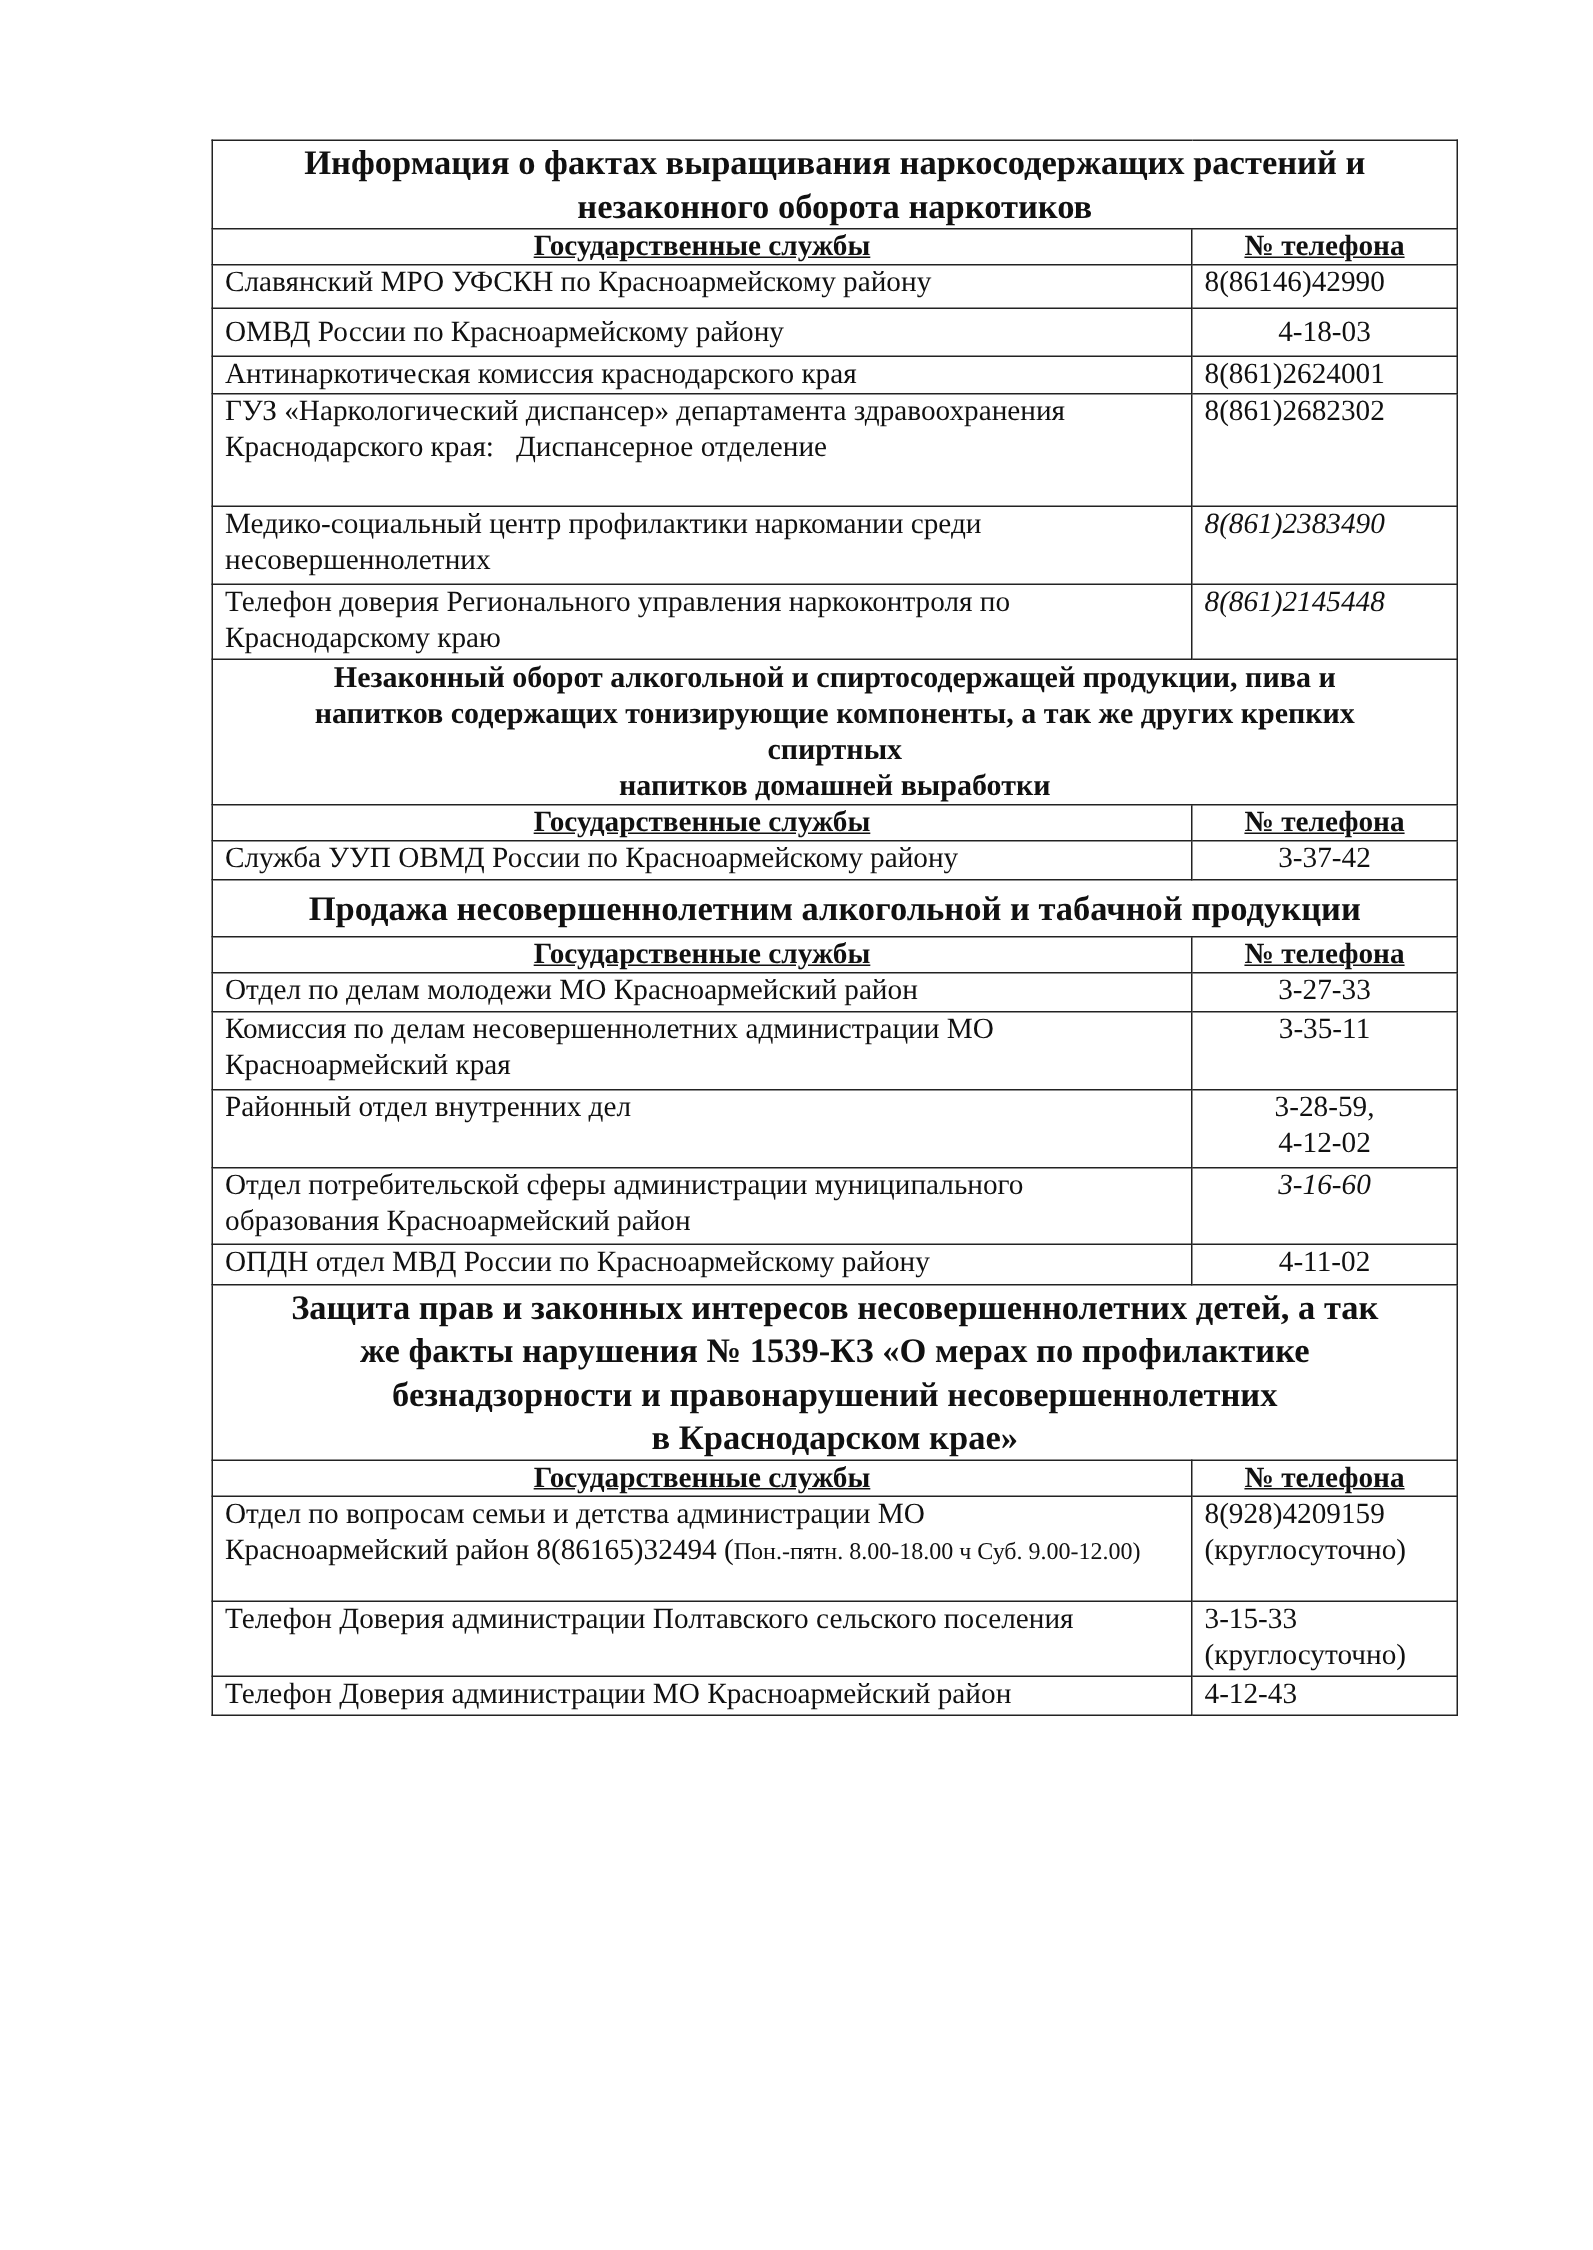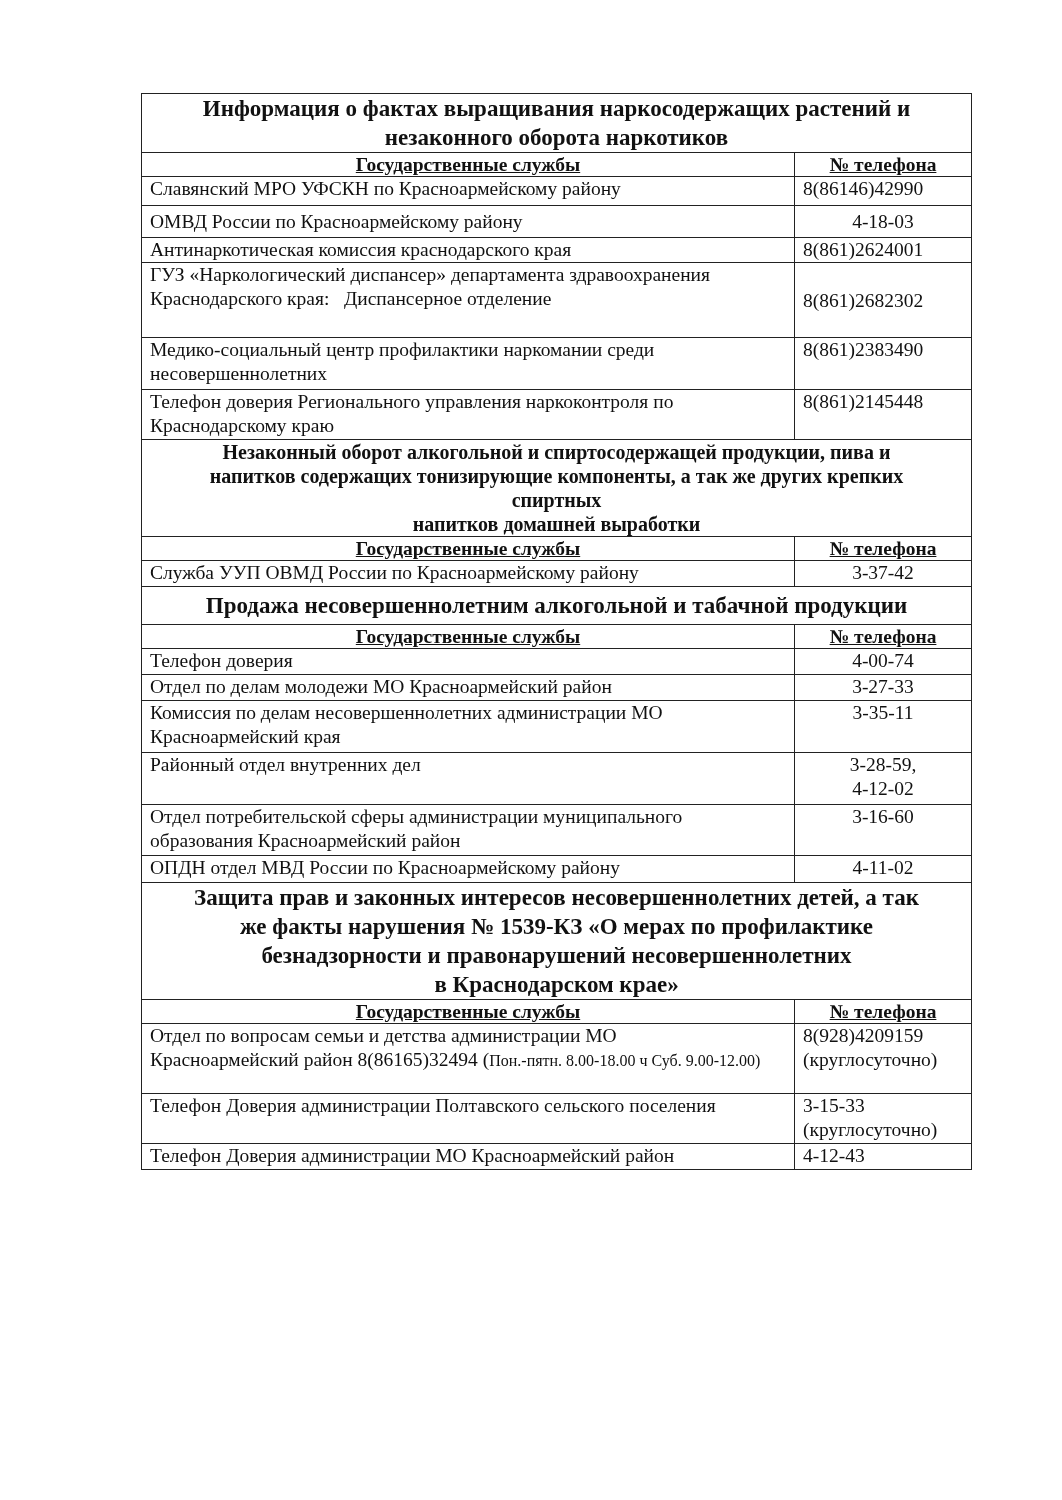--- a/index.html
+++ b/index.html
@@ -10,21 +10,21 @@
     font-size: 19.5px; line-height: 24px; margin-top: 22px;
   }
   table.doc td { border: 1.5px solid #222; padding: 0 8px; vertical-align: top; }
   table.doc col.c1 { width: 653px; }
   table.doc col.c2 { width: 177px; }
   td.section { text-align: center; font-weight: bold; font-size: 23px; line-height: 29px; padding: 2px 10px 1px; }
   td.section.small { font-size: 20px; line-height: 24px; text-align: center; }
   td.hdr { text-align: center; font-weight: bold; font-size: 19.5px; line-height: 23px; text-decoration: underline; }
   td.phone { text-align: left; }
   td.phone.center { text-align: center; }
-  td.bottom { vertical-align: bottom; }
+  td.bottom { vertical-align: bottom; font-style: italic; }
   .ital { }
   .small-note { font-size: 16px; }
 </style>
 </head>
 <body>
 
 <table class="doc">
   <colgroup>
       <col class="c1">
       <col class="c2">
@@ -51,21 +51,21 @@
   </tr>
   <tr style="height:25px">
     <td>Антинаркотическая комиссия краснодарского края</td>
     <td class="phone">8(861)2624001</td>
   </tr>
   <tr style="height:75px">
     <td>
       <span>ГУЗ «Наркологический диспансер» департамента здравоохранения</span><br>
       <span>Краснодарского края:</span>&nbsp;&nbsp;&nbsp;<span class="ital">Диспансерное отделение</span>
     </td>
-    <td class="phone" style="padding-top:26px">8(861)2682302</td>
+    <td class="phone" style="">8(861)2682302</td>
   </tr>
   <tr style="height:52px">
     <td class="ital">
       <span>Медико-социальный центр профилактики наркомании среди</span><br>
       <span>несовершеннолетних</span>
     </td>
     <td class="phone bottom">8(861)2383490</td>
   </tr>
   <tr style="height:50px">
     <td>
@@ -93,24 +93,20 @@
   </tr>
 
   <tr>
         <td colspan="2" class="section" style="padding:4px 10px 4px">
     <span>Продажа несовершеннолетним алкогольной и табачной продукции</span>
   </td>
       </tr>
   <tr>
     <td class="hdr">Государственные службы</td>
     <td class="hdr">№ телефона</td>
-  </tr>
-  <tr style="height:26px">
-    <td>Телефон доверия</td>
-    <td class="phone center">4-00-74</td>
   </tr>
   <tr style="height:26px">
     <td>Отдел по делам молодежи МО Красноармейский район</td>
     <td class="phone center">3-27-33</td>
   </tr>
   <tr style="height:52px">
     <td>
       <span>Комиссия по делам несовершеннолетних администрации МО</span><br>
       <span>Красноармейский края</span>
     </td>

